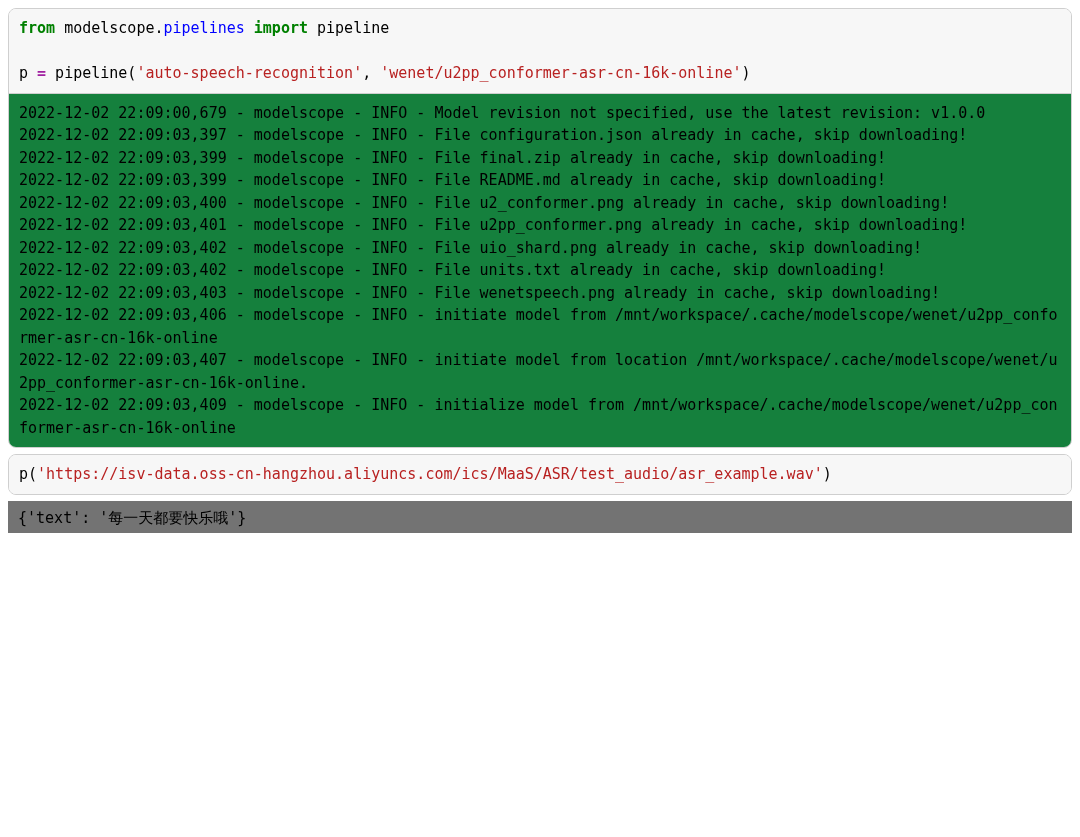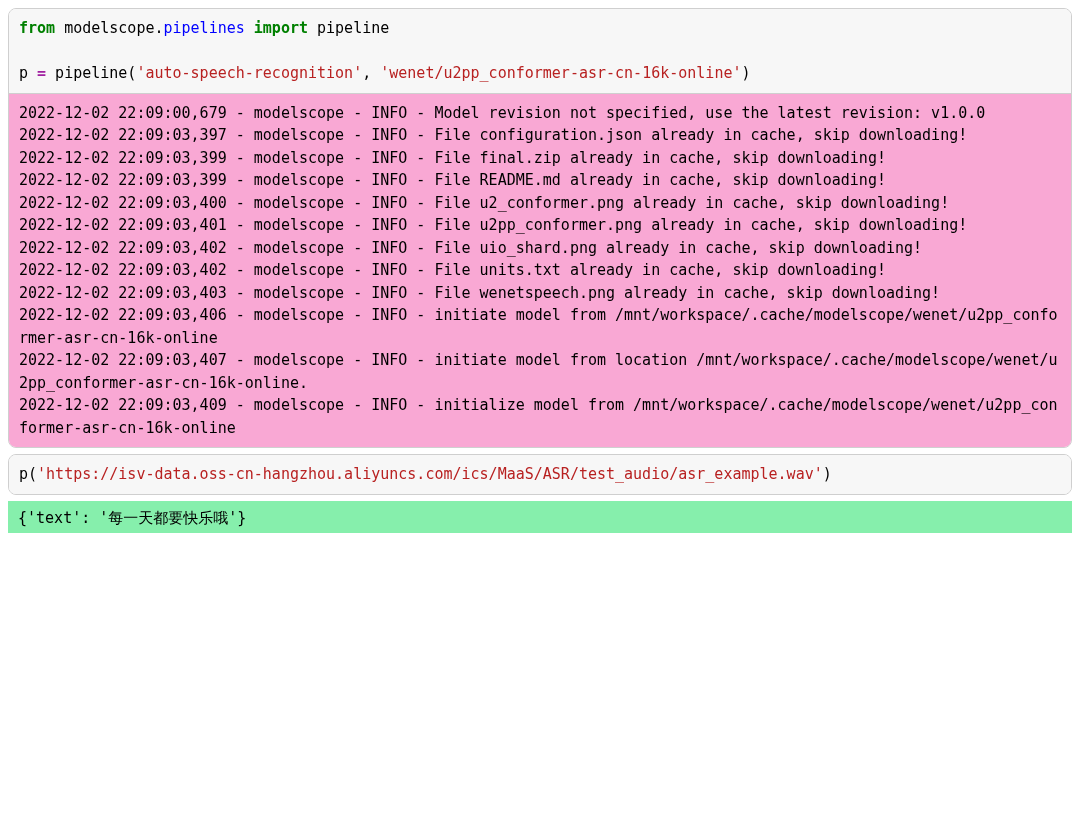--- a/index.html
+++ b/index.html
@@ -17,28 +17,28 @@
     margin: 0 0 6px 0;
     overflow: hidden;
   }
   .code-input {
     background: #f7f7f7;
     padding: 8px 10px;
     white-space: pre-wrap;
     word-break: break-all;
   }
   .stderr {
-    background: #f9a8d4;
+    background: #15803d;
     padding: 8px 10px;
     white-space: pre-wrap;
     word-break: break-all;
     border-top: 1px solid #cfcfcf;
   }
   .plain-output {
-    background: #86efac;
+    background: #737373;
     padding: 6px 10px 4px 10px;
     white-space: pre-wrap;
     word-break: break-all;
   }
   .tok-kw   { color: #008000; font-weight: bold; }
   .tok-mod  { color: #0000ff; }
   .tok-op   { color: #a020a0; font-weight: bold; }
   .tok-str  { color: #b82121; }
 </style>
 </head>

